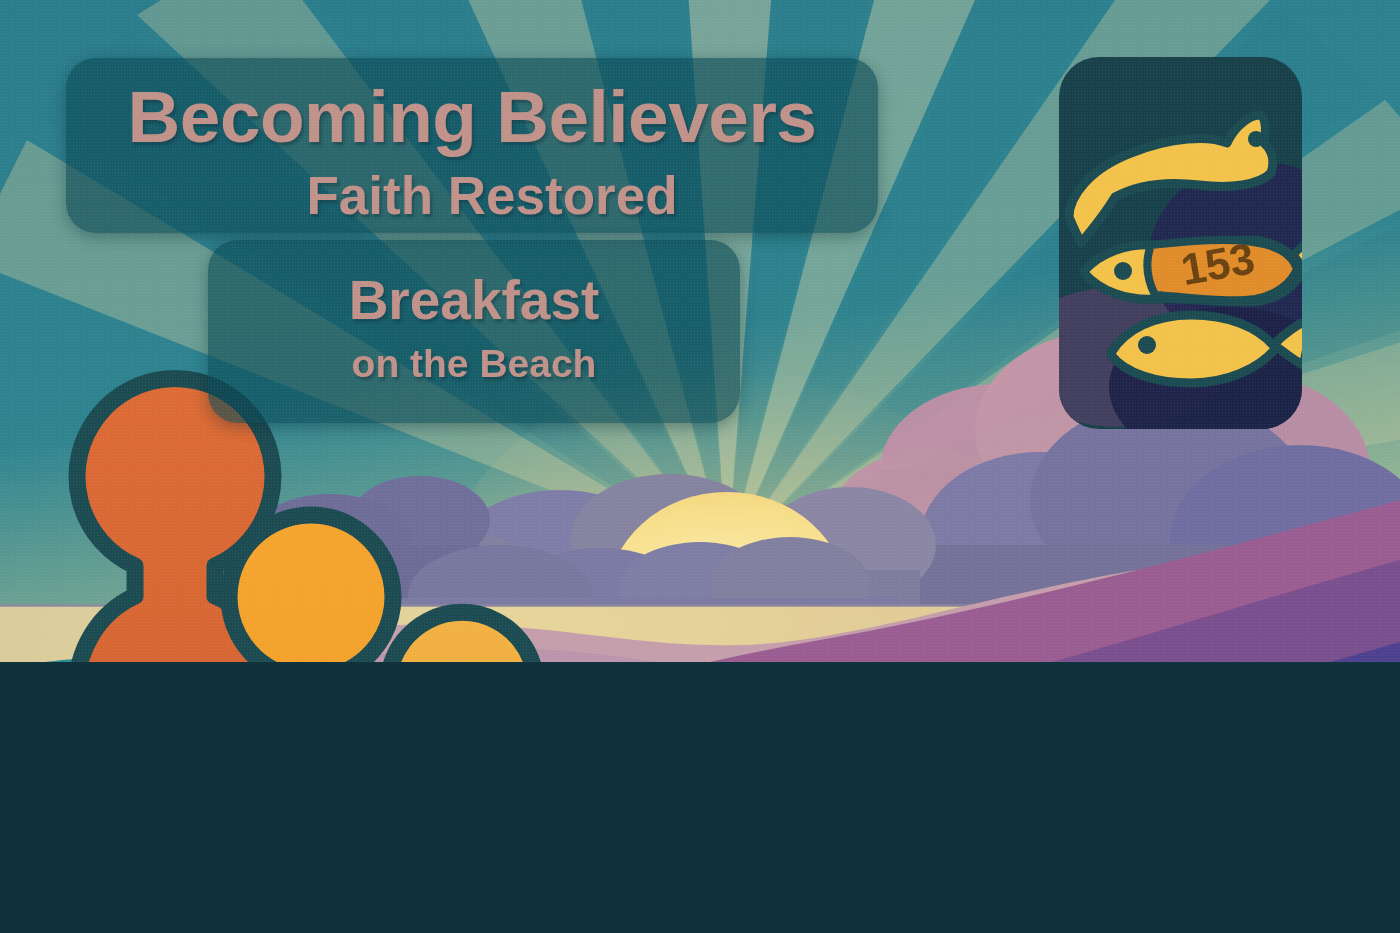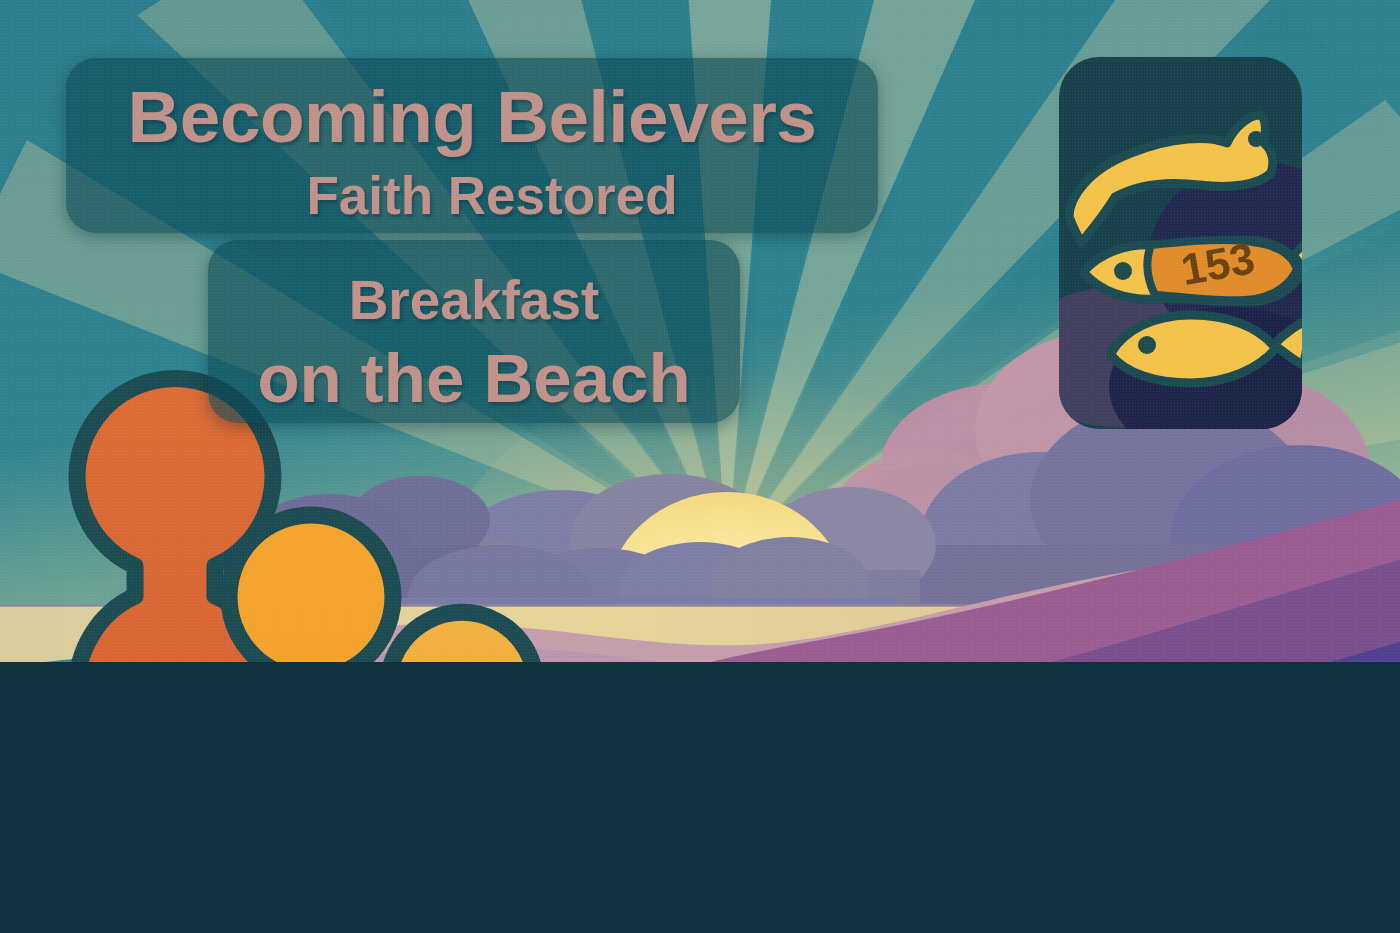--- a/index.html
+++ b/index.html
@@ -74,21 +74,21 @@
   .line-b1 {
     font-size: 55px;
     font-weight: bold;
     color: #c09289;
     line-height: 1.0;
     margin: 28px 0 0 0;
     text-shadow: 2px 3px 3px rgba(18, 52, 62, 0.45);
     white-space: nowrap;
   }
   .line-b2 {
-    font-size: 69px;
+    font-size: 39px;
     font-weight: bold;
     color: #c09289;
     line-height: 1.0;
     margin: 16px 0 0 0;
     text-shadow: 2px 3px 3px rgba(18, 52, 62, 0.45);
     white-space: nowrap;
   }
 
   
   #fish-badge {

